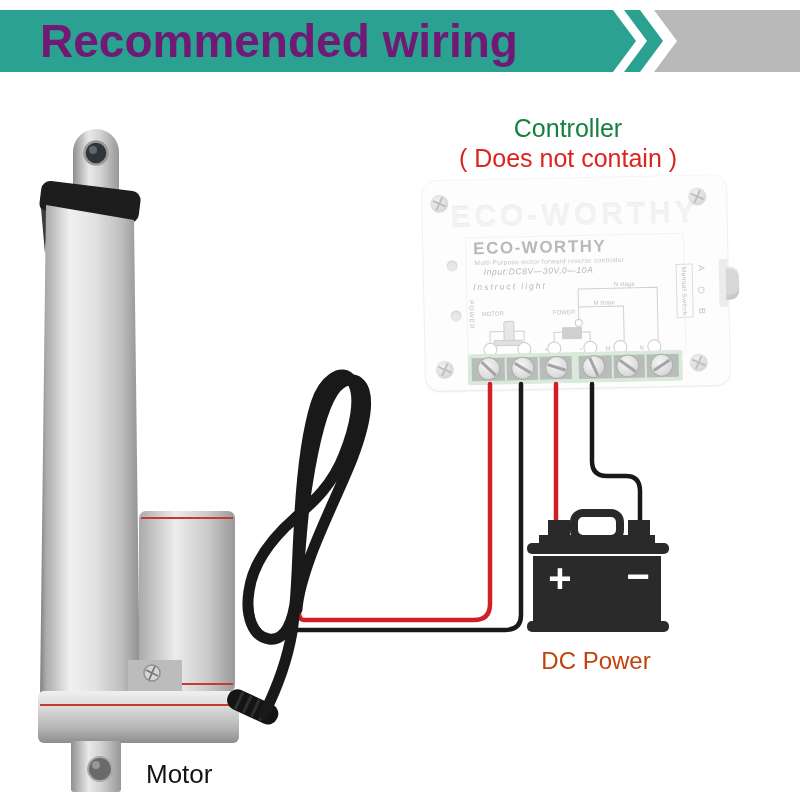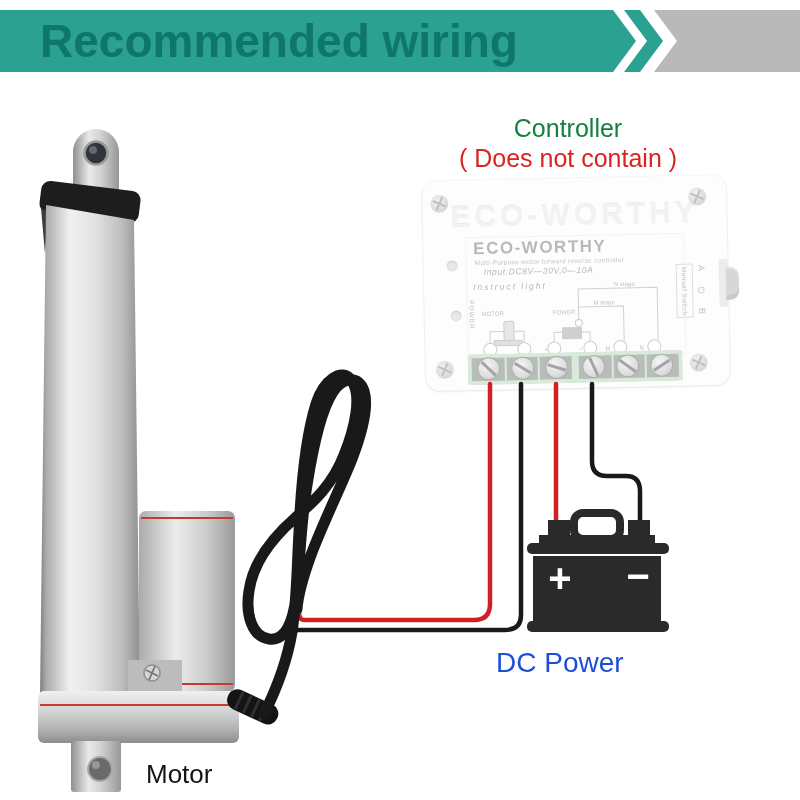--- a/index.html
+++ b/index.html
@@ -5,27 +5,27 @@
   html,body{margin:0;padding:0;}
   body{
     width:800px;height:800px;position:relative;background:#ffffff;overflow:hidden;
     font-family:"Liberation Sans","DejaVu Sans",sans-serif;
   }
   
   .banner{position:absolute;left:0;top:0;width:800px;height:82px;}
   .banner svg{position:absolute;left:0;top:0;}
   .banner-title{
     position:absolute;left:40px;top:14px;height:54px;line-height:54px;
-    font-size:46px;font-weight:700;color:#0f766e;letter-spacing:0px;white-space:nowrap;
+    font-size:46px;font-weight:700;color:#701a75;letter-spacing:0px;white-space:nowrap;
   }
   
   .lbl{position:absolute;white-space:nowrap;}
   .controller-label{left:418px;top:114px;width:300px;text-align:center;font-size:25px;color:#15803d;}
   .controller-note{left:418px;top:144px;width:300px;text-align:center;font-size:25px;color:#da2420;}
-  .dcpower-label{left:496px;top:647px;width:200px;text-align:left;font-size:28px;color:#1d4ed8;}
+  .dcpower-label{left:496px;top:647px;width:200px;text-align:center;font-size:24px;color:#c2410c;}
   .motor-label{left:146px;top:759px;font-size:26px;color:#141414;}
   
   .controller{
     position:absolute;left:424px;top:178px;width:304px;height:210px;
     background:#fdfdfd;border-radius:14px;
     box-shadow:0 1px 3px rgba(0,0,0,.14),0 0 0 1px rgba(0,0,0,.05);
     transform:rotate(-1.2deg);opacity:.62;
   }
   .ghost-brand{
     position:absolute;left:0;right:0;top:20px;text-align:center;

